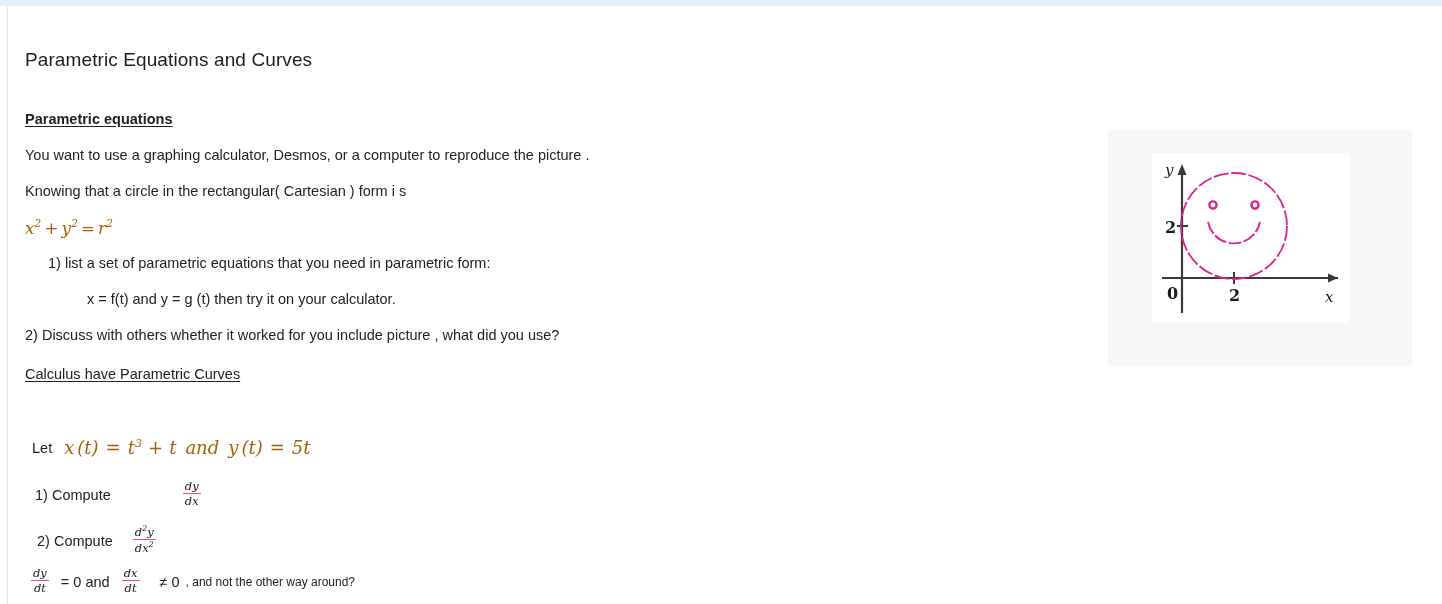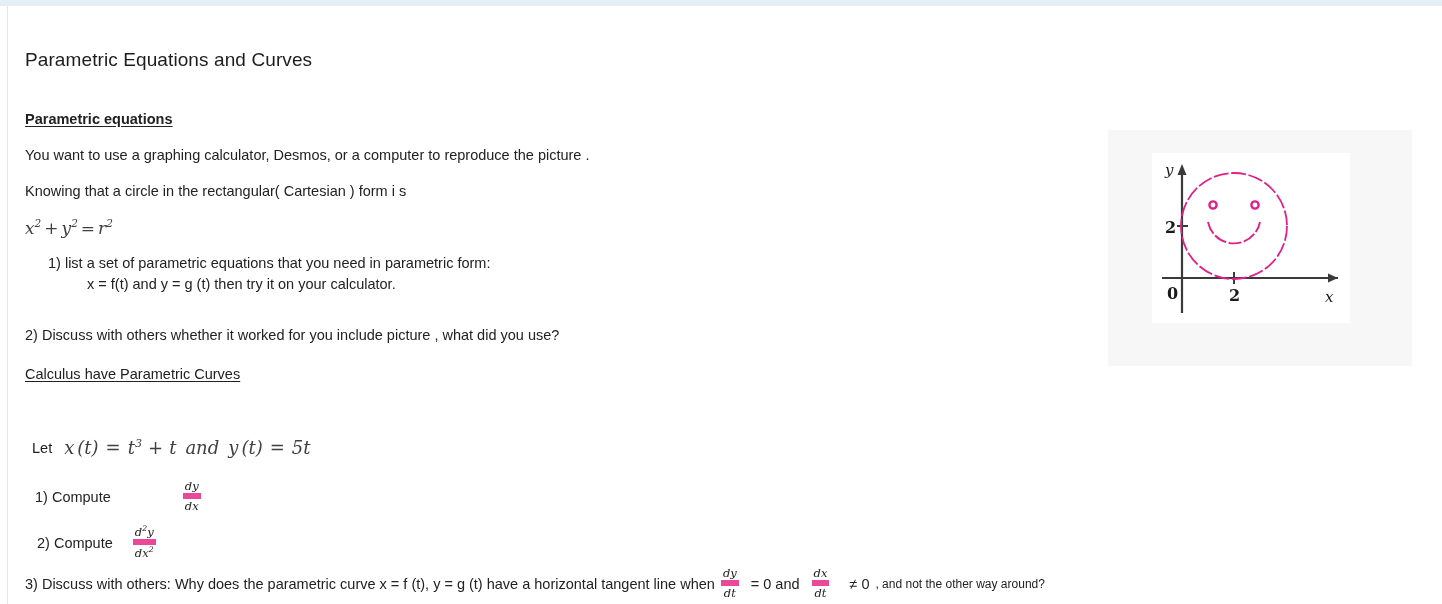--- a/index.html
+++ b/index.html
@@ -49,21 +49,21 @@
   }
   .section-head {
     text-decoration: underline;
     text-underline-offset: 2px;
   }
   
   .math {
     font-family: "DejaVu Serif", "Liberation Serif", serif;
     font-style: italic;
     font-size: 17px;
-    color: #404040;
+    color: #a16207;
   }
   .math .op {
     font-style: normal;
     padding: 0 3px;
   }
   .math sup {
     font-size: 0.62em;
     vertical-align: super;
     font-style: italic;
   }
@@ -76,21 +76,21 @@
     font-family: "DejaVu Serif", "Liberation Serif", serif;
     font-style: italic;
     font-size: 11.5px;
     line-height: 1.08;
     position: relative;
     top: -1px;
   }
   .frac .num {
     display: block;
     padding: 0 2px 1px 2px;
-    border-bottom: 6px solid #ec4899;
+    border-bottom: 1px solid #ec4899;
   }
   .frac .den {
     display: block;
     padding: 1px 2px 0 2px;
   }
   .frac sup {
     font-size: 0.68em;
     vertical-align: super;
   }
 
@@ -132,21 +132,21 @@
 
 <div class="body-text" style="top:183px;left:25px;">Knowing that a circle in the rectangular( Cartesian ) form i s</div>
 
 <div class="body-text line-wrap" style="top:217px;left:25px;">
   <span class="math"><span>x</span><sup>2</sup><span class="op">+</span><span>y</span><sup>2</sup><span class="op">=</span><span>r</span><sup>2</sup></span>
   <span class="gap-s"></span>
 </div>
 
 <div class="body-text" style="top:255px;left:34px;margin-left:14px;">1) list a set of parametric equations that you need in parametric form:</div>
 
-<div class="body-text" style="top:276px;left:87px;">x = f(t)   and   y = g (t)    then try it on your calculator.</div>
+<div class="body-text" style="top:291px;left:87px;">x = f(t)   and   y = g (t)    then try it on your calculator.</div>
 
 <div class="body-text" style="top:327px;left:25px;">2) Discuss with others  whether it worked for you include picture , what did you use?</div>
 
 <div class="body-text section-head" style="top:366px;left:25px;">Calculus have Parametric Curves </div>
 
 <div class="line-wrap" style="position:absolute;top:437px;left:32px;">
   <span style="font-size:14.5px;">Let</span>
   <span class="gap-m"></span>
   <span class="math" style="font-size:18px;"><span>x</span><span style="padding-left:3px;">(t)</span><span class="op" style="padding:0 7px;">=</span><span>t</span><sup>3</sup><span class="op" style="padding:0 6px;">+</span><span>t</span><span style="padding:0 9px;">and</span><span>y</span><span style="padding-left:3px;">(t)</span><span class="op" style="padding:0 7px;">=</span><span>5t</span></span>
 </div>
@@ -163,21 +163,20 @@
 <div class="line-wrap" style="position:absolute;top:526px;left:37px;">
   <span style="font-size:14.5px;">2) Compute</span>
   <span class="gap-l"></span>
   <span class="frac">
     <span class="num"><span>d</span><sup>2</sup><span>y</span></span>
     <span class="den"><span>dx</span><sup>2</sup></span>
   </span>
 </div>
 
 <div class="line-wrap" style="position:absolute;top:568px;left:25px;">
-  <span style="font-size:14.5px;white-space:nowrap;">3)  Discuss with others: Why does the parametric curve x = f (t),    y = g (t)     have a horizontal tangent line when</span>
   <span class="gap-s"></span>
   <span class="frac">
     <span class="num">dy</span>
     <span class="den">dt</span>
   </span>
   <span class="gap-m"></span>
   <span style="font-size:14.5px;white-space:nowrap;">=  0  and</span>
   <span class="gap-m"></span>
   <span class="frac">
     <span class="num">dx</span>

